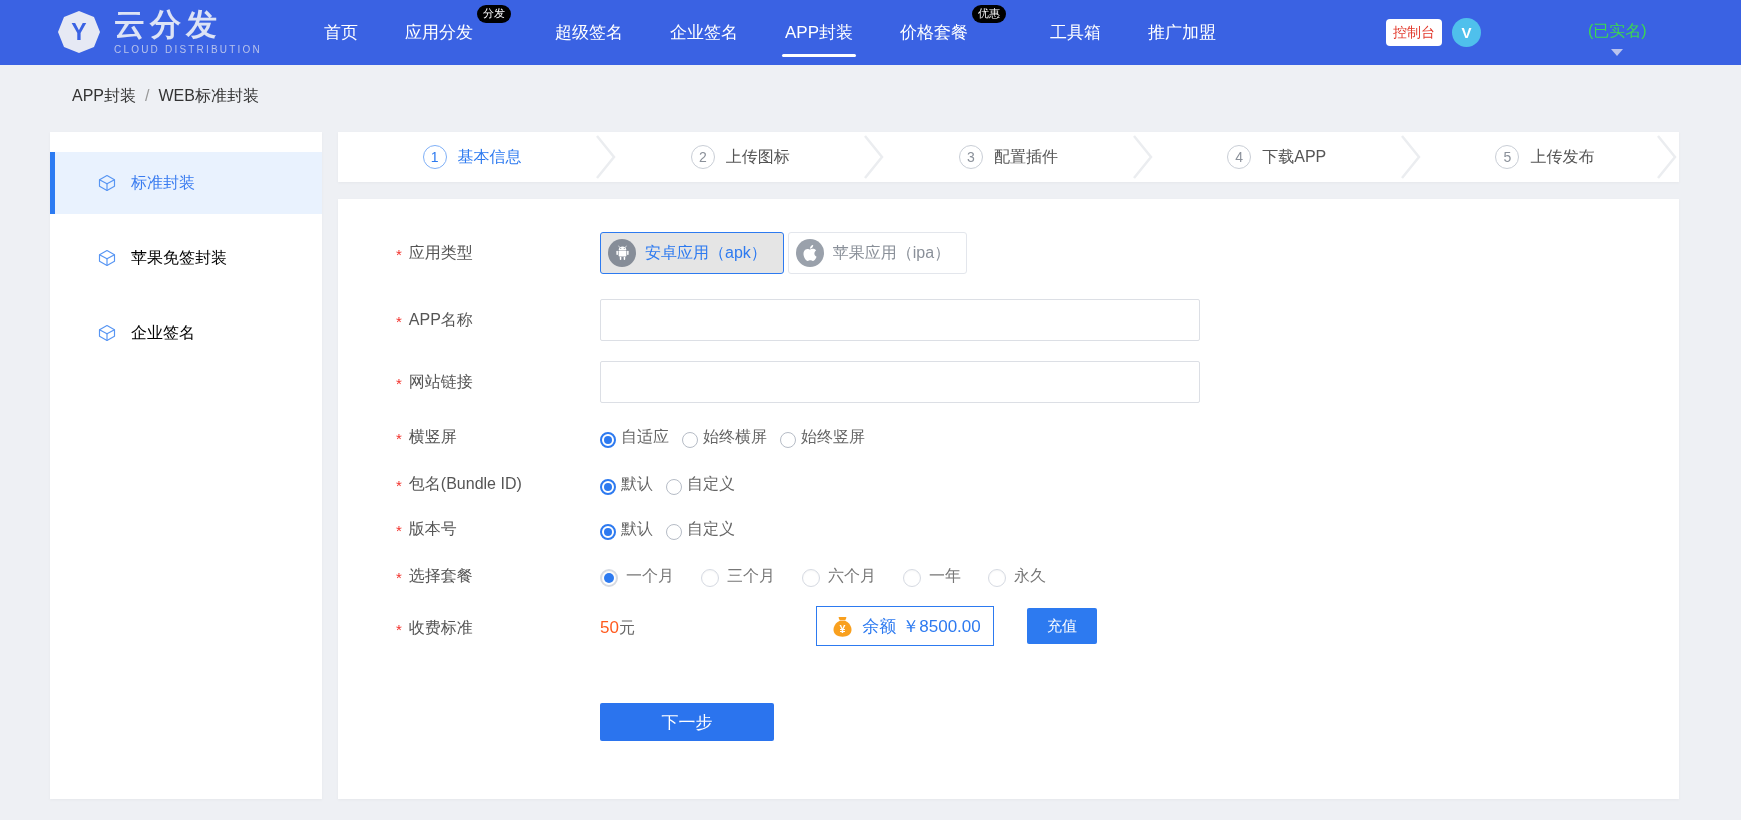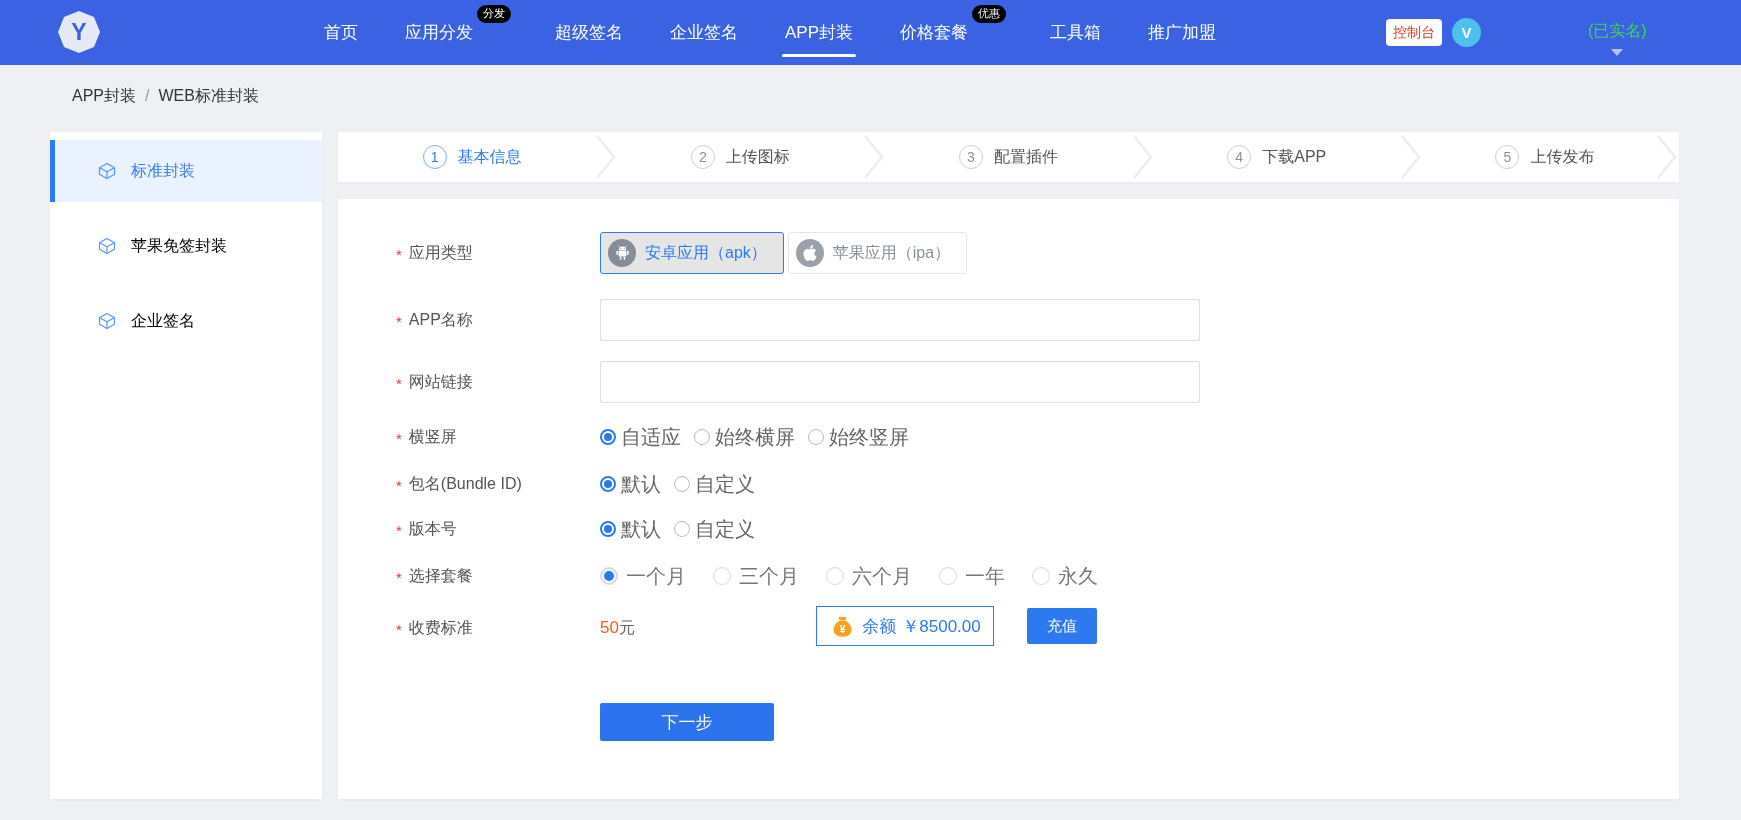--- a/index.html
+++ b/index.html
@@ -23,21 +23,21 @@
   .nav-badge { position:absolute; top:-16px; right:-38px; background:#000000; color:#fff; font-size:11px; line-height:1; padding:3px 6px 4px; border-radius:9px; }
   .console-btn { position:absolute; left:1386px; top:19px; width:56px; height:27px; background:#fff; color:#e23b2e; font-size:14px; border:none; border-radius:4px; display:flex; align-items:center; justify-content:center; cursor:pointer; font-family:inherit; }
   .avatar { position:absolute; left:1452px; top:18px; width:29px; height:29px; border-radius:50%; background:#4fc0ec; color:#fff; font-size:15px; font-weight:bold; display:flex; align-items:center; justify-content:center; cursor:pointer; }
   .account { position:absolute; left:1588px; top:21px; display:flex; align-items:center; gap:7px; cursor:pointer;flex-direction:column; }
   .account-status { color:#3cd94f; font-size:16px; }
   .caret-down { width:0; height:0; border-left:6px solid transparent; border-right:6px solid transparent; border-top:7px solid #b9c3ee; }
   
   .breadcrumb { position:absolute; left:72px; top:86px; font-size:16px; color:#333; }
   .breadcrumb .sep { color:#999; margin:0 9px; }
   
-  .sidebar { position:absolute; left:50px; top:132px; width:272px; height:667px; background:#fff; padding-top:8px; box-shadow:0 1px 3px rgba(0,0,0,.04); }
+  .sidebar { position:absolute; left:50px; top:132px; width:272px; height:667px; background:#fff; padding-top:20px; box-shadow:0 1px 3px rgba(0,0,0,.04); }
   .side-item { height:62px; display:flex; align-items:center; padding-left:42px; gap:14px; font-size:16px; color:#000000; border-left:5px solid transparent; margin-bottom:13px; cursor:pointer; }
   .side-item.active { background:#e9f2fe; border-left-color:#2c7bf2; color:#3a7cf0; }
   
   .steps { position:absolute; left:338px; top:132px; width:1341px; height:50px; background:#fff; display:flex; box-shadow:0 1px 3px rgba(0,0,0,.04); }
   .step { flex:1; display:flex; align-items:center; justify-content:center; gap:11px; cursor:pointer; }
   .step-num { width:24px; height:24px; border-radius:50%; border:1px solid #c9ced6; color:#8a9099; font-size:14px; display:flex; align-items:center; justify-content:center; }
   .step-label { font-size:16px; color:#555; }
   .step.active .step-num { border-color:#7fb0f7; color:#2d7af0; }
   .step.active .step-label { color:#2d7af0; }
   .chev { position:absolute; top:50%; transform:translate(-50%,-50%); }
@@ -47,21 +47,21 @@
   .flabel { position:absolute; left:58px; font-size:16px; color:#555; display:flex; align-items:center; }
   .star { color:#f2302a; font-size:15px; margin-right:7px; margin-top:2px; }
   .fctrl { position:absolute; left:262px; display:flex; align-items:center; }
   .text-input { width:600px; height:42px; border:1px solid #dcdfe5; border-radius:2px; background:#fff; font-size:15px; padding:0 10px; font-family:inherit; color:#333; outline:none; }
   
   .apptype { display:inline-flex; align-items:center; gap:9px; height:42px; padding:0 16px 0 7px; border:1px solid #e3e6ec; background:#fff; border-radius:3px; font-size:16px; color:#8a9099; margin-right:4px; cursor:pointer; font-family:inherit; }
   .apptype.selected { border-color:#2d7af0; background:#e5e5e5; color:#2d7af0; }
   .os-circle { width:28px; height:28px; border-radius:50%; background:#868d98; display:flex; align-items:center; justify-content:center; }
   .apptype:not(.selected) .os-circle { background:#9aa1ab; }
   
-  .radio { display:inline-flex; align-items:center; gap:5px; margin-right:13px; font-size:20px; color:#666; cursor:pointer; }
+  .radio { display:inline-flex; align-items:flex-end; gap:5px; margin-right:13px; font-size:16px; color:#666; cursor:pointer; }
   .rdot { width:16px; height:16px; border-radius:50%; border:1px solid #b6bcc6; background:#fff; position:relative; flex:none; }
   .radio.checked .rdot { border:2px solid #2d7af0; }
   .radio.checked .rdot::after { content:""; position:absolute; inset:2px; border-radius:50%; background:#2d7af0; }
   .radio.big { gap:8px; margin-right:27px; color:#777; }
   .radio.big .rdot { width:18px; height:18px; border-color:#d6dae2; box-shadow:inset 0 1px 2px rgba(0,0,0,.04); }
   
   .price-amount { color:#ff5a1e; font-size:17px; }
   .price-unit { color:#666; font-size:16px; }
   .balance-box { position:absolute; left:478px; top:-1px; width:178px; height:40px; border:1px solid #2d7af0; background:#fff; display:flex; align-items:center; justify-content:center; gap:6px; }
   .balance-text { color:#2d7af0; font-size:17px; }
@@ -70,20 +70,24 @@
 </style>
 </head>
 <body>
 
 <div class="navbar">
   <div class="logo">
     <svg width="46" height="46" viewBox="0 0 46 46">
       <polygon points="23,2 38,8 44,23 38,38 23,44 8,38 2,23 8,8" fill="#e6e9f4"></polygon>
       <text x="23" y="31" text-anchor="middle" font-size="23" font-weight="bold" fill="#3a62e3">Y</text>
     </svg>
+    <div class="logo-text">
+      <div class="cn">云分发</div>
+      <div class="en">CLOUD DISTRIBUTION</div>
+    </div>
   </div>
 
   <div class="nav-menu">
     <div class="nav-item">首页</div>
     <div class="nav-item badged">
       <span>应用分发</span>
       <span class="nav-badge">分发</span>
     </div>
     <div class="nav-item">超级签名</div>
     <div class="nav-item">企业签名</div>

